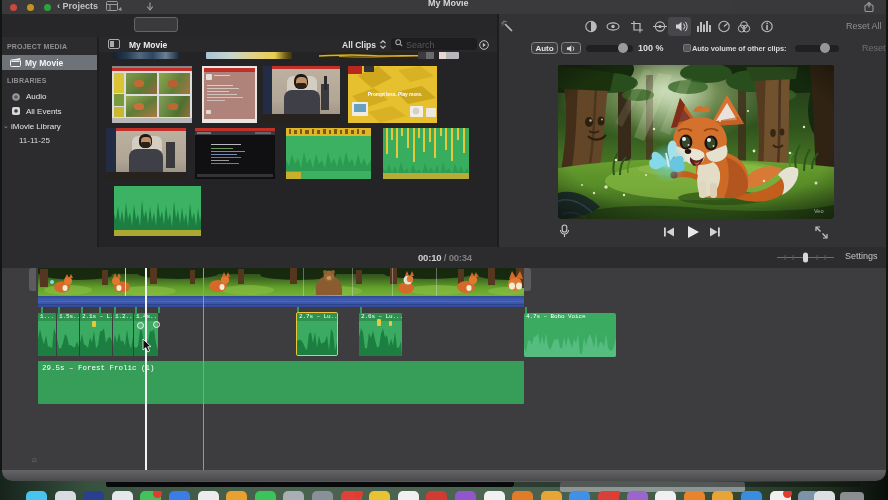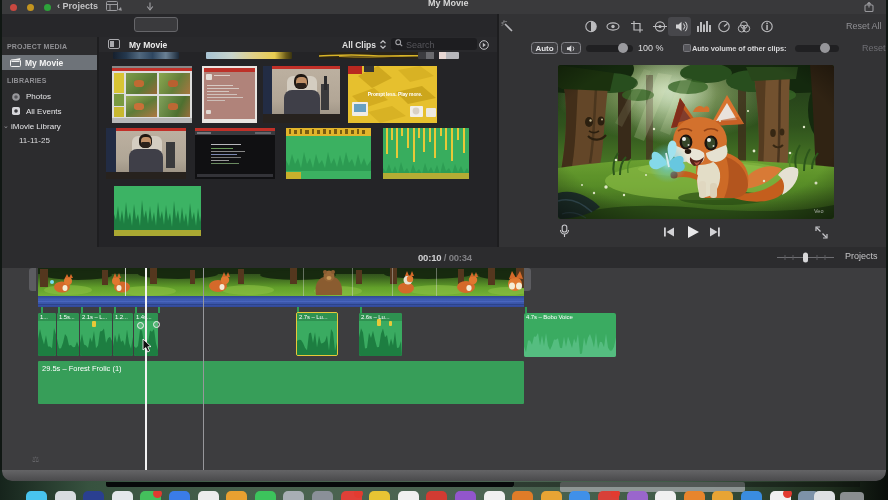--- a/index.html
+++ b/index.html
@@ -97,21 +97,21 @@
         </svg>
     </div>
     <div class="abs" style="left:23px;top:21px;color:#f4f4f4;font-size:8.5px;font-weight:bold;">My Movie</div>
     <div class="abs" style="left:5px;top:40px;color:#909094;font-size:7px;font-weight:bold;letter-spacing:.2px;">LIBRARIES</div>
     <div class="abs" style="left:10px;top:56px;width:8px;height:8px;">
       <svg width="8" height="8" viewBox="0 0 8 8">
           <circle cx="4" cy="4" r="3.8" fill="#98989c"></circle>
           <circle cx="4" cy="4" r="1.8" fill="#55555a"></circle>
         </svg>
     </div>
-    <div class="abs" style="left:24px;top:55px;color:#e6e6e8;font-size:8px;">Photos</div>
+    <div class="abs" style="left:24px;top:55px;color:#e6e6e8;font-size:8px;">Audio</div>
     <div class="abs" style="left:10px;top:70px;width:8px;height:8px;">
       <svg width="8" height="8" viewBox="0 0 8 8">
           <rect x="0" y="0" width="8" height="8" rx="1.8" fill="#d6d6da"></rect>
           <circle cx="4" cy="4" r="1.8" fill="#3a3a3e"></circle>
         </svg>
     </div>
     <div class="abs" style="left:24px;top:70px;color:#e6e6e8;font-size:8px;">All Events</div>
     <div class="abs" style="left:1px;top:85px;color:#9a9a9e;font-size:7px;">⌄</div>
     <div class="abs" style="left:9px;top:85px;color:#e6e6e8;font-size:8px;">iMovie Library</div>
     <div class="abs" style="left:17px;top:99px;color:#dcdcde;font-size:8px;">11-11-25</div>
@@ -364,21 +364,21 @@
 
     <div class="abs" style="left:32px;top:28px;width:27px;height:12px;border:1px solid #85858a;border-radius:3.5px;background:#3d3d40;color:#e4e4e6;font-size:8px;font-weight:bold;text-align:center;line-height:11px;">Auto</div>
     <div class="abs" style="left:62px;top:28px;width:20px;height:12px;border:1px solid #85858a;border-radius:3.5px;background:#3d3d40;">
       <svg width="18" height="10" viewBox="0 0 18 10" style="margin-left:3px;margin-top:0.5px;">
           <path d="M2 3.2 L4 3.2 L6.3 1.2 L6.3 8 L4 6 L2 6 Z" fill="#d8d8da"></path>
           <path d="M8 2.6 A3.4 3.4 0 0 1 8 6.8" fill="none" stroke="#d8d8da" stroke-width="0.9"></path>
         </svg>
     </div>
     <div class="abs" style="left:87px;top:30.5px;width:47px;height:7px;background:#202022;border-radius:4px;"></div>
     <div class="abs" style="left:119px;top:29px;width:10px;height:10px;background:#9a9a9e;border-radius:50%;"></div>
-    <div class="abs" style="left:139px;top:29px;color:#dedee0;font-size:9px;">100 %</div>
+    <div class="abs" style="left:139px;top:29px;color:#dedee0;font-size:9px;font-weight:bold;">100 %</div>
     <div class="abs" style="left:184px;top:30px;width:8px;height:8px;background:#55555a;border:1px solid #77777c;border-radius:1.5px;"></div>
     <div class="abs" style="left:193px;top:29.5px;color:#d6d6d8;font-size:7.5px;font-weight:bold;letter-spacing:-0.1px;">Auto volume of other clips:</div>
     <div class="abs" style="left:296px;top:30.5px;width:44px;height:7px;background:#202022;border-radius:4px;"></div>
     <div class="abs" style="left:321px;top:29px;width:10px;height:10px;background:#96969a;border-radius:50%;"></div>
     <div class="abs" style="left:363px;top:29px;color:#6e6e73;font-size:9px;">Reset</div>
 
     <div class="abs" id="viewer" style="left:59px;top:51px;width:276px;height:154px;border-radius:3px;overflow:hidden;background:#1a2a14;">
       <svg width="276" height="154" viewBox="0 0 276 154">
         <defs>
           <linearGradient id="sky" x1="0" y1="0" x2="0" y2="1">
@@ -602,24 +602,24 @@
     <svg class="abs" style="left:775px;top:5px;" width="60" height="11" viewBox="0 0 60 11">
         <line x1="0" y1="5.5" x2="57" y2="5.5" stroke="#6e6e72" stroke-width="1"></line>
         <g stroke="#5a5a5e" stroke-width="1">
           <line x1="8" y1="3" x2="8" y2="8"></line>
           <line x1="16" y1="3" x2="16" y2="8"></line>
           <line x1="40" y1="3" x2="40" y2="8"></line>
           <line x1="48" y1="3" x2="48" y2="8"></line>
         </g>
         <rect x="26" y="0.5" width="5" height="10" rx="2.5" fill="#d8d8da"></rect>
       </svg>
-    <div class="abs" style="left:843px;top:4px;font-size:9px;color:#c4c4c6;">Projects</div>
+    <div class="abs" style="left:843px;top:4px;font-size:9px;color:#c4c4c6;">Settings</div>
   </div>
 
-  <div class="abs" id="timeline" style="left:0;top:268px;width:884px;height:202px;background:#3d3d3f;">
+  <div class="abs" id="timeline" style="left:0;top:268px;width:884px;height:202px;background:#3d3d3f;font-family:Liberation Mono, monospace;">
     
     <div class="abs" style="left:27px;top:0;width:7px;height:23px;background:#5c5c60;border-radius:3px 0 0 3px;"></div>
     <div class="abs" style="left:522px;top:0;width:7px;height:23px;background:#5c5c60;border-radius:0 3px 3px 0;"></div>
 
     
     <div class="abs" style="left:36px;top:0;width:486px;height:28px;overflow:hidden;">
       <svg width="486" height="28" viewBox="0 0 486 28">
         <defs>
           <linearGradient id="tlg" x1="0" y1="0" x2="0" y2="1">
             <stop offset="0" stop-color="#22381a"></stop>

